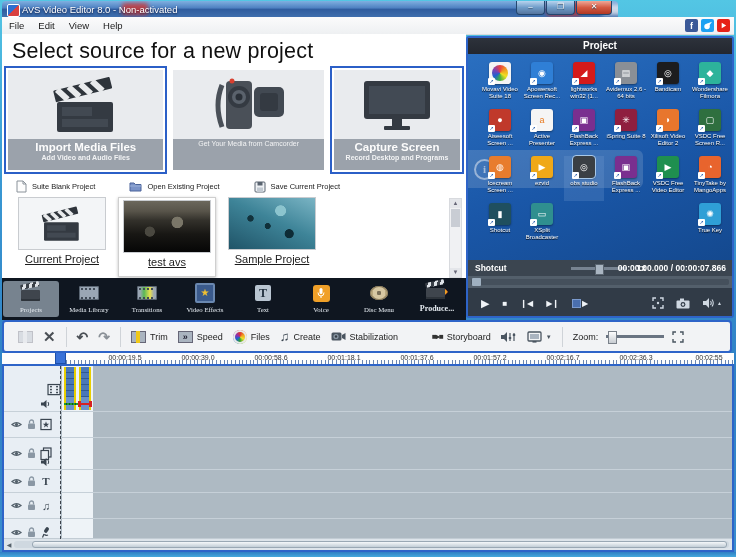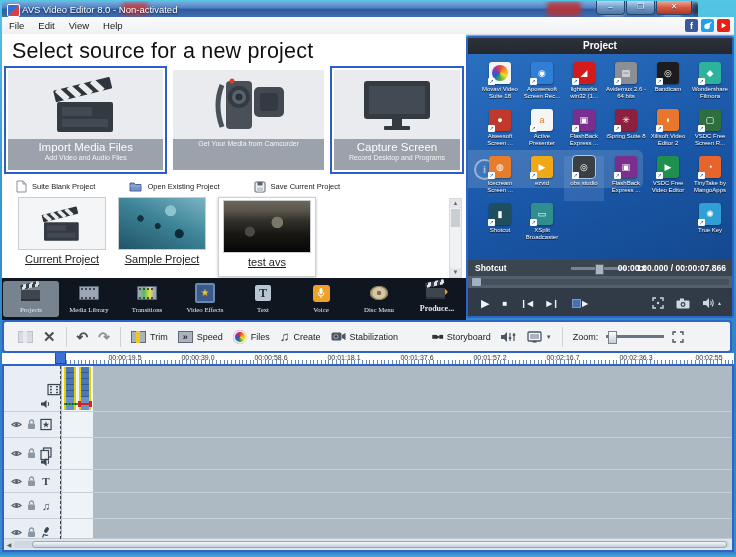--- a/index.html
+++ b/index.html
@@ -4,42 +4,42 @@
 <style>
   html,body{margin:0;padding:0;}
   body{
     width:736px;height:557px;position:relative;overflow:hidden;
     font-family:"Liberation Sans",sans-serif;
     background:linear-gradient(180deg,#53c6e4 0%,#3a9ad4 30%,#2f7fc4 70%,#3a8ecf 100%);
     font-size:10px;color:#222;
   }
   .abs{position:absolute;}
   
-  #titlebar{left:2px;top:1px;width:696px;height:16px;
+  #titlebar{left:2px;top:1px;width:616px;height:16px;
     background:linear-gradient(180deg,#7fb0e0 0%,#4d7fc0 45%,#2f5c9e 50%,#3f6fae 100%);
     border-radius:4px 4px 0 0;overflow:hidden;}
   #titlebar .blob{position:absolute;filter:blur(2px);opacity:.85;border-radius:3px;}
   #title-text{position:absolute;left:20px;top:3px;color:#fff;font-size:9.5px;text-shadow:0 1px 2px rgba(0,0,30,.7);}
   #app-icon{position:absolute;left:5px;top:3px;width:11px;height:11px;border-radius:2px;
     background:linear-gradient(135deg,#2f6fd0 50%,#d94040 50%);border:1px solid #fff;}
   #win-controls{position:absolute;right:6px;top:0;display:flex;gap:1px;}
   .win-btn{width:27px;height:13px;border:1px solid #24476f;border-top:none;border-radius:0 0 4px 4px;
     background:linear-gradient(180deg,#b8d4ef,#6f9cc8 50%,#55759f);color:#fff;font-size:8px;line-height:12px;text-align:center;text-shadow:0 1px 1px #234;}
   .win-btn.close{background:linear-gradient(180deg,#f0a898,#d45a42 50%,#b03824);width:34px;}
   
   #menubar{left:2px;top:17px;width:732px;height:17px;background:linear-gradient(180deg,#fbfbfc,#eef0f2);border-bottom:1px solid #d8dadd;display:flex;align-items:center;}
   #menubar .menu-item{padding:0 7px;font-size:9.5px;color:#1a1a1a;}
   #social{position:absolute;right:4px;top:2px;display:flex;gap:3px;}
   .soc{width:13px;height:13px;border-radius:2px;display:flex;align-items:center;justify-content:center;color:#fff;font-weight:bold;font-size:9px;}
   
   #main-left{left:2px;top:34px;width:464px;height:244px;background:#ffffff;}
   #heading{position:absolute;left:10px;top:5px;font-size:21.5px;color:#101010;letter-spacing:.2px;}
   #cards{position:absolute;left:2px;top:32px;width:462px;height:106px;display:flex;}
   .card-hl{height:100px;margin-right:2px;padding:2px;border:2px solid transparent;}
-  .card-hl.on{border-color:#2b5fc7;}
+  .card-hl.on{border-color:#2b5fc7;font-weight:bold;}
   .card{width:100%;height:100%;background:#e9ebee;display:flex;flex-direction:column;}
   .card-icon{flex:1;display:flex;align-items:center;justify-content:center;}
   .card-strip{height:31px;background:#9ba2ab;text-align:center;color:#fcfcfc;}
   .card-title{font-size:11.5px;margin-top:2px;}
   .card-sub{font-size:7px;color:#f2f3f4;margin-top:1px;}
   
   #actions{position:absolute;left:14px;top:146px;display:flex;gap:34px;align-items:center;}
   .action{display:flex;align-items:center;gap:5px;font-size:7.5px;color:#1a1a1a;}
   
   #proj-strip{position:absolute;left:2px;top:163px;width:446px;height:80px;background:#fff;display:flex;gap:12px;padding-left:14px;}
@@ -289,27 +289,27 @@
                 <path d="M10 14 l8 12 M22 14 l8 12 M34 14 l8 12 M46 14 l8 12" stroke="#e8eaec" stroke-width="6"></path>
               </g>
               <rect x="8" y="26" width="56" height="30" rx="2" fill="#343a42"></rect>
               <rect x="13" y="31" width="30" height="9" fill="#424952"></rect>
               <rect x="13" y="43" width="46" height="8" fill="#424952"></rect>
             </svg>
           </div>
         </div>
         <div class="proj-label">Current Project</div>
       </div>
+      <div class="proj-item sel">
+        <div class="proj-thumb thumb-video"></div>
+        <div class="proj-label">test avs</div>
+      </div>
       <div class="proj-item">
         <div class="proj-thumb thumb-sea"></div>
         <div class="proj-label">Sample Project</div>
-      </div>
-      <div class="proj-item sel">
-        <div class="proj-thumb thumb-video"></div>
-        <div class="proj-label">test avs</div>
       </div>
     </div>
   <div id="proj-scroll">
     <div class="sa">▲</div>
     <div class="sthumb"></div>
     <div class="sa" style="position:absolute;bottom:0;left:0;right:0;">▼</div>
   </div>
 </div>
 
 <div class="abs" id="right-panel">

